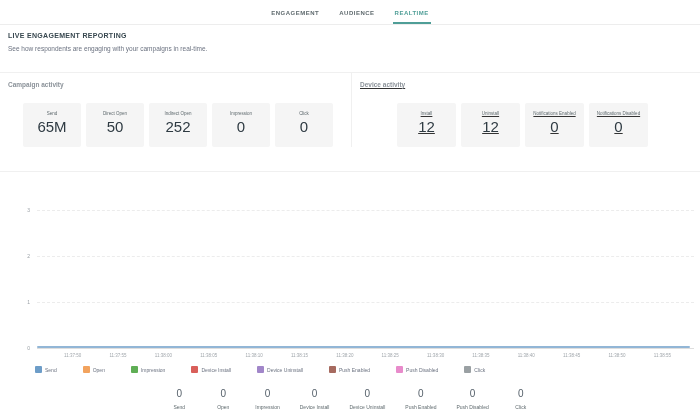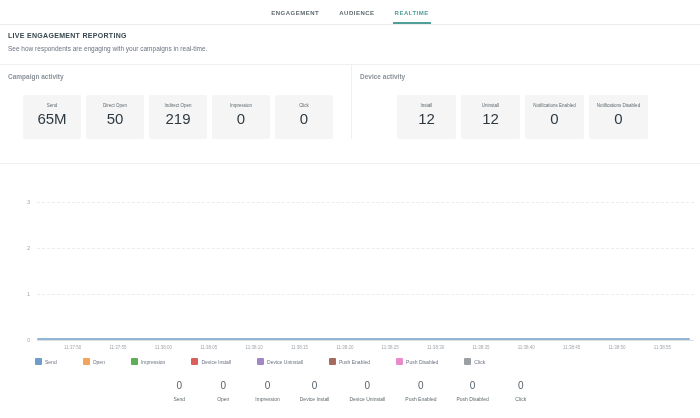--- a/index.html
+++ b/index.html
@@ -9,23 +9,23 @@
   .tabbar { height:25px; border-bottom:1px solid #ededed; display:flex; justify-content:center; align-items:flex-end; gap:16px; }
   .tab { font-size:6px; letter-spacing:0.5px; color:#5f6a6e; padding:6px 2px 8px 2px; cursor:pointer; font-weight:bold; }
   .tab.active { color:#4f9e97; border-bottom:2px solid #4f9e97; padding-bottom:6px; }
 
   
   .header { padding:7px 8px 0 8px; }
   .title { font-size:7px; font-weight:bold; color:#37474f; letter-spacing:0.3px; }
   .subtitle { font-size:6.5px; color:#6b7280; margin-top:6px; }
 
   
-  .sections { display:flex; border-top:1px solid #f0f0f0; border-bottom:1px solid #f0f0f0; margin-top:12px; padding-bottom:24px; }
+  .sections { display:flex; border-top:1px solid #f0f0f0; border-bottom:1px solid #f0f0f0; margin-top:20px; padding-bottom:24px; }
   .col-left { width:352px; border-right:1px solid #f0f0f0; }
-  .col-right { flex:1; }
+  .col-right { flex:1;text-decoration:underline; }
   .section-label { font-size:6.5px; color:#8b9299; font-weight:bold; padding:8px 8px 0 8px; }
   .cards { display:flex; gap:5px; margin-top:15px; }
   .cards.campaign { margin-left:23px; }
   .cards.device { margin-left:45px; }
   .card { background:#f5f5f5; border-radius:2px; width:58px; height:44px; text-align:center; }
   .cards.device .card { width:59px; }
   .card-label { font-size:4.5px; color:#5f6a6e; padding-top:8px; white-space:nowrap; }
   .card-value { font-size:15px; color:#2e3a42; margin-top:2px; }
 
   
@@ -70,21 +70,21 @@
       <div class="card">
         <div class="card-label">Send</div>
         <div class="card-value">65M</div>
       </div>
       <div class="card">
         <div class="card-label">Direct Open</div>
         <div class="card-value">50</div>
       </div>
       <div class="card">
         <div class="card-label">Indirect Open</div>
-        <div class="card-value">219</div>
+        <div class="card-value">252</div>
       </div>
       <div class="card">
         <div class="card-label">Impression</div>
         <div class="card-value">0</div>
       </div>
       <div class="card">
         <div class="card-label">Click</div>
         <div class="card-value">0</div>
       </div>
     </div>

